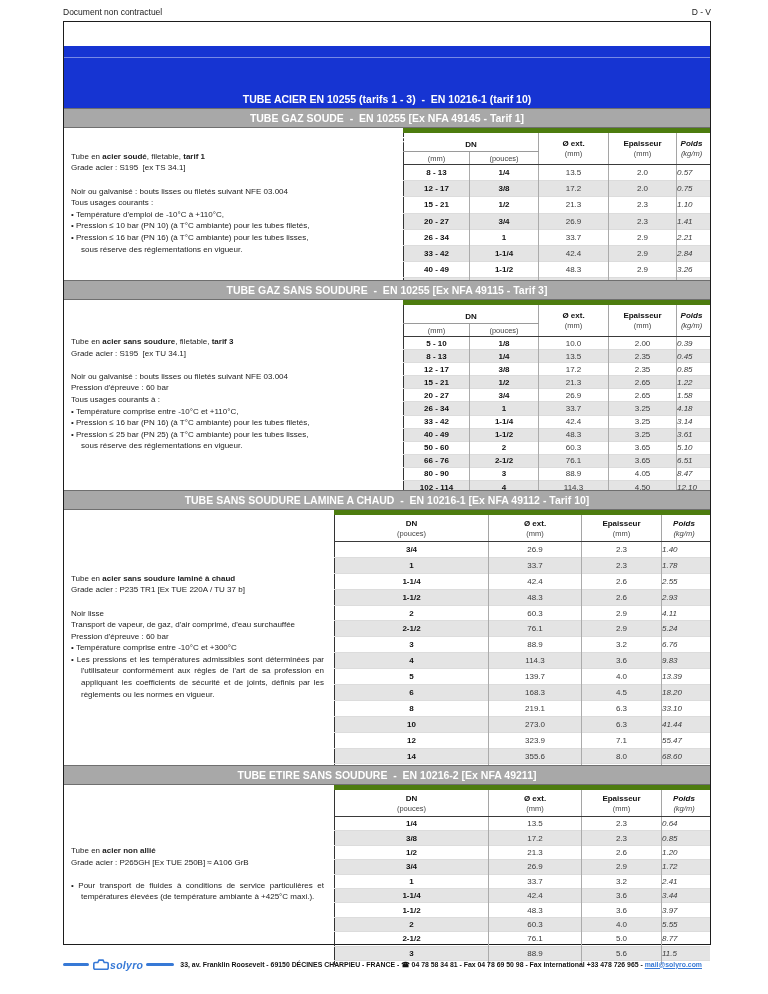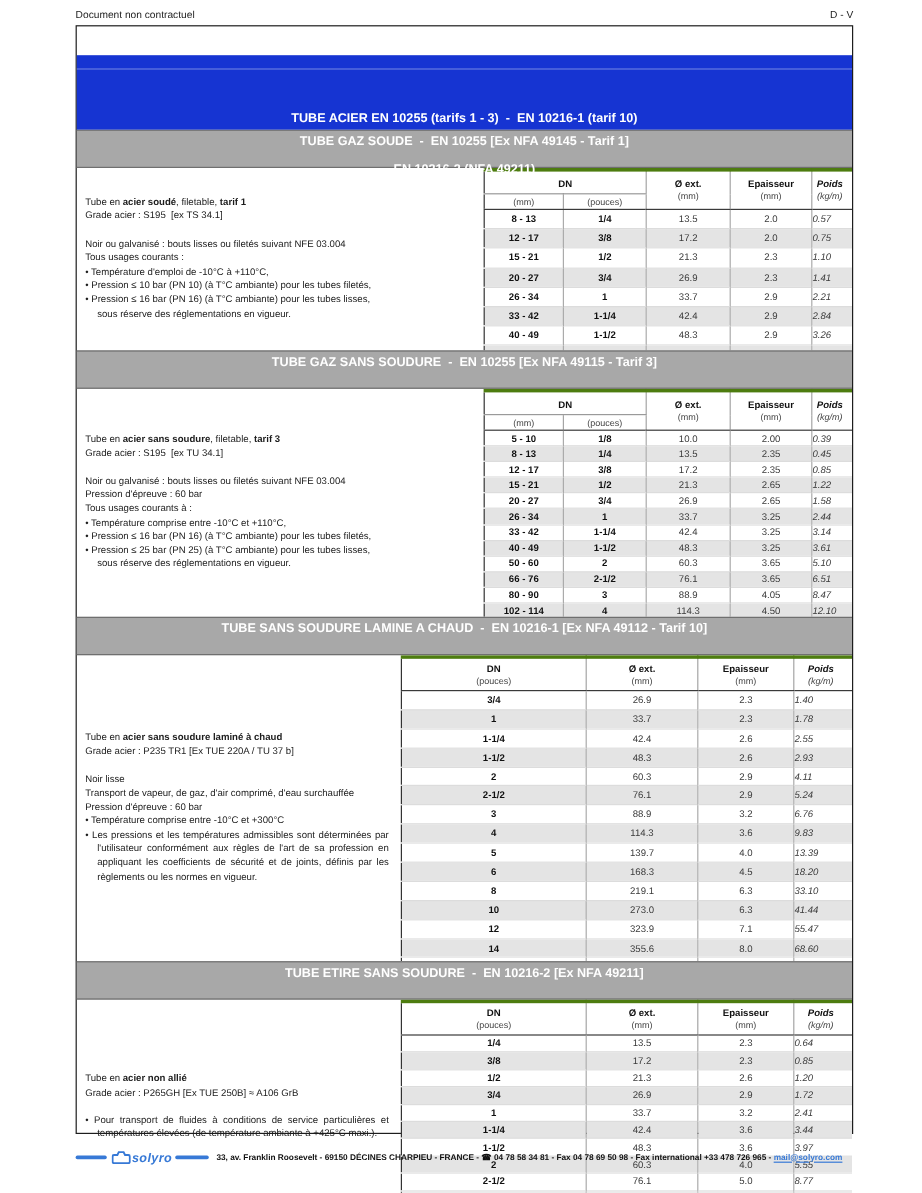--- a/index.html
+++ b/index.html
@@ -9,35 +9,35 @@
     -webkit-font-smoothing:antialiased;
   }
   
   .topline{position:absolute;left:63px;top:7px;width:648px;display:flex;justify-content:space-between;font-size:8.5px;color:#222;}
   
   .mainbox{position:absolute;left:63px;top:21px;width:648px;height:924px;border:1.5px solid #1d1d1d;box-sizing:border-box;display:flex;flex-direction:column;background:#fff;}
   
   .blue-banner{height:62px;flex:none;background:#1634d2;color:#fff;text-align:center;font-weight:bold;font-size:10.5px;line-height:14px;padding-top:18px;box-sizing:border-box;position:relative;white-space:pre;margin-top:24px;}
   .blue-banner::before{content:"";position:absolute;top:11px;left:0;right:0;border-top:1px solid rgba(255,255,255,.42);}
   
-  .gbanner{height:32px;flex:none;background:#a8a8a8;border-top:1px solid #6f6f6f;border-bottom:1px solid #6f6f6f;color:#fff;font-weight:bold;font-size:10.5px;line-height:18px;text-align:center;box-sizing:border-box;white-space:pre;}
+  .gbanner{height:20px;flex:none;background:#a8a8a8;border-top:1px solid #6f6f6f;border-bottom:1px solid #6f6f6f;color:#fff;font-weight:bold;font-size:10.5px;line-height:18px;text-align:center;box-sizing:border-box;white-space:pre;}
   
   .section{display:flex;flex:none;align-items:stretch;overflow:hidden;}
   .sec1{height:152px;} .sec2{height:190px;} .sec3{height:255px;} .sec4{height:180px;}
   .section .left{box-sizing:border-box;padding:3px 10px 5px 7px;display:flex;flex-direction:column;justify-content:center;font-size:8px;line-height:11.6px;color:#1c1c1c;}
   .sec1 .left,.sec2 .left{width:339px;flex:none;}
   .sec3 .left,.sec4 .left{width:270px;flex:none;}
   .section .right{flex:1;min-width:0;}
   .dline{min-height:11.6px;white-space:normal;}
   .dline .b{font-weight:bold;}
   .dline.bullet{padding-left:10px;text-indent:-10px;}
   .dline.cont{padding-left:10px;}
   .left.justify .dline.bullet{text-align:justify;}
   
-  table{width:100%;border-collapse:collapse;table-layout:fixed;border-left:1.2px solid #333;border-top:3px solid #4d7c0f;border-bottom:2px solid #111;}
+  table{width:100%;border-collapse:collapse;table-layout:fixed;border-left:1.2px solid #333;border-top:5px solid #4d7c0f;border-bottom:2px solid #111;}
   th,td{padding:0;overflow:hidden;}
   thead th{background:#fff;vertical-align:middle;}
   .hb{font-weight:bold;font-size:8px;color:#111;line-height:10px;}
   .hu{font-weight:normal;font-size:7.5px;color:#444;line-height:9px;}
   .it{font-style:italic;text-align:center;}
   th{border-left:1px solid #a5a5a5;}
   th:first-child{border-left:none;}
   .hr2 th{border-bottom:1.2px solid #3a3a3a;font-weight:normal;}
   .th-dn{border-bottom:1px solid #9a9a9a;}
   .th-sub{font-size:7.5px;color:#444;height:12px;}
@@ -262,21 +262,21 @@
               <td class="dn">3/4</td>
               <td class="num">26.9</td>
               <td class="num">2.65</td>
               <td class="poids">1.58</td>
             </tr>
             <tr>
               <td class="dn">26 - 34</td>
               <td class="dn">1</td>
               <td class="num">33.7</td>
               <td class="num">3.25</td>
-              <td class="poids">2.44</td>
+              <td class="poids">4.18</td>
             </tr>
             <tr>
               <td class="dn">33 - 42</td>
               <td class="dn">1-1/4</td>
               <td class="num">42.4</td>
               <td class="num">3.25</td>
               <td class="poids">3.14</td>
             </tr>
             <tr>
               <td class="dn">40 - 49</td>

